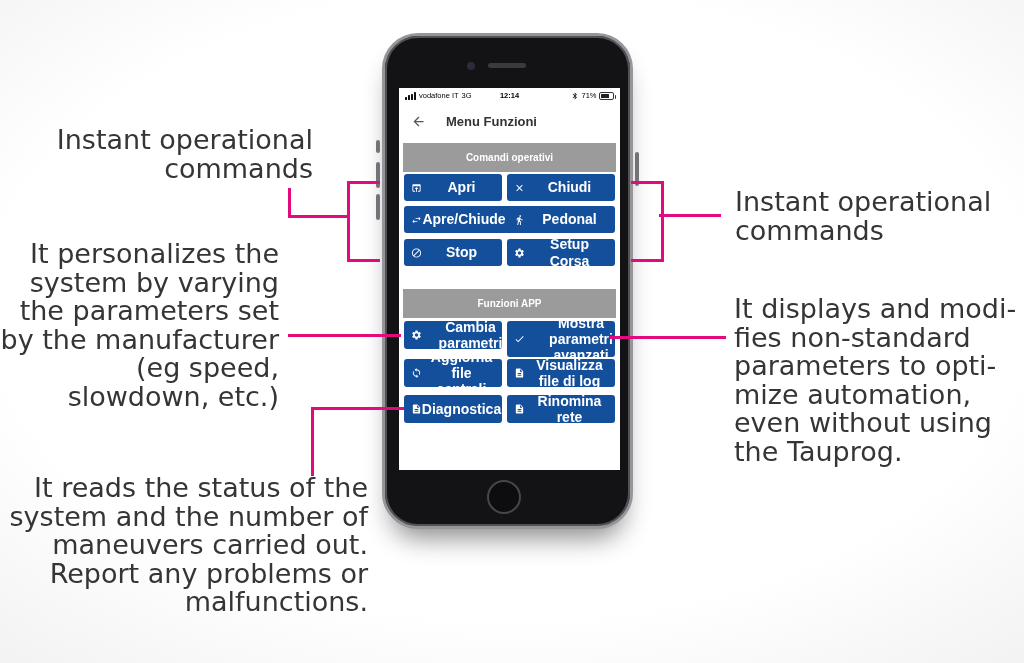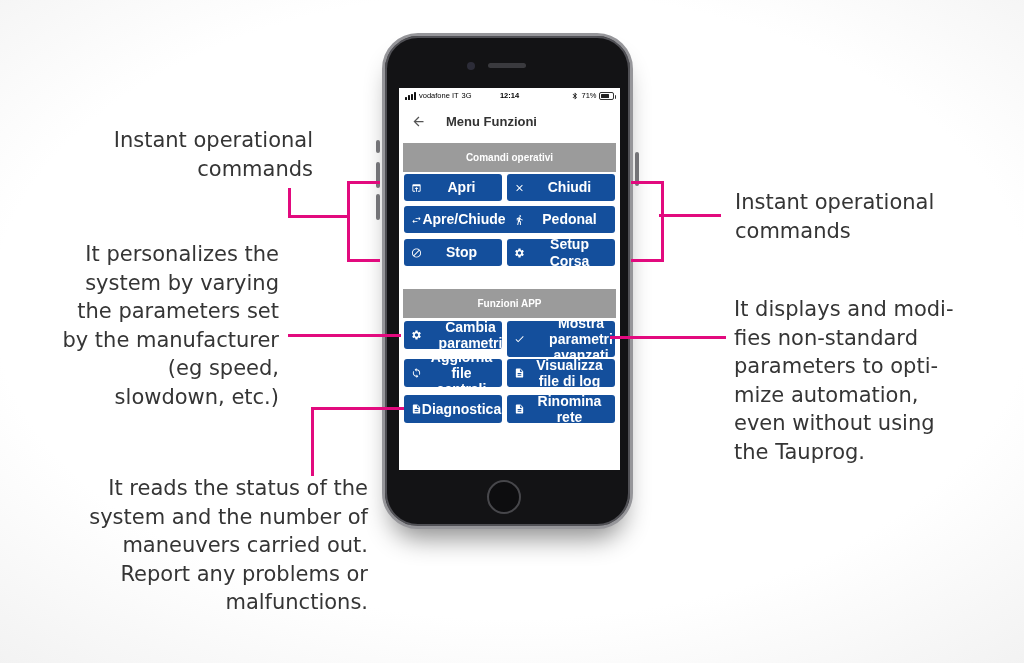--- a/index.html
+++ b/index.html
@@ -1,21 +1,21 @@
 <!DOCTYPE html>
 <html><head>
 <meta charset="utf-8">
 <style>
   html,body{margin:0;padding:0;background:#fff;}
   .stage{position:relative;width:1024px;height:663px;overflow:hidden;
          background:radial-gradient(92% 86% at 50% 46%, #ffffff 55%, #e7e7e7 108%);
          font-family:"DejaVu Sans",sans-serif;}
 
   
-  .ann{position:absolute;font-size:21px;line-height:28.5px;color:#353535;
+  .ann{position:absolute;font-size:27px;line-height:28.5px;color:#353535;
        white-space:pre-line;z-index:1;}
   .ann.r{text-align:right;}
   #ann-left-top{right:711px;top:126px;}
   #ann-left-mid{right:745px;top:240px;}
   #ann-left-bottom{right:656px;top:474px;}
   #ann-right-top{left:735px;top:188px;}
   #ann-right-bottom{left:734px;top:295px;}
 
   
   .conn{position:absolute;z-index:5;}

